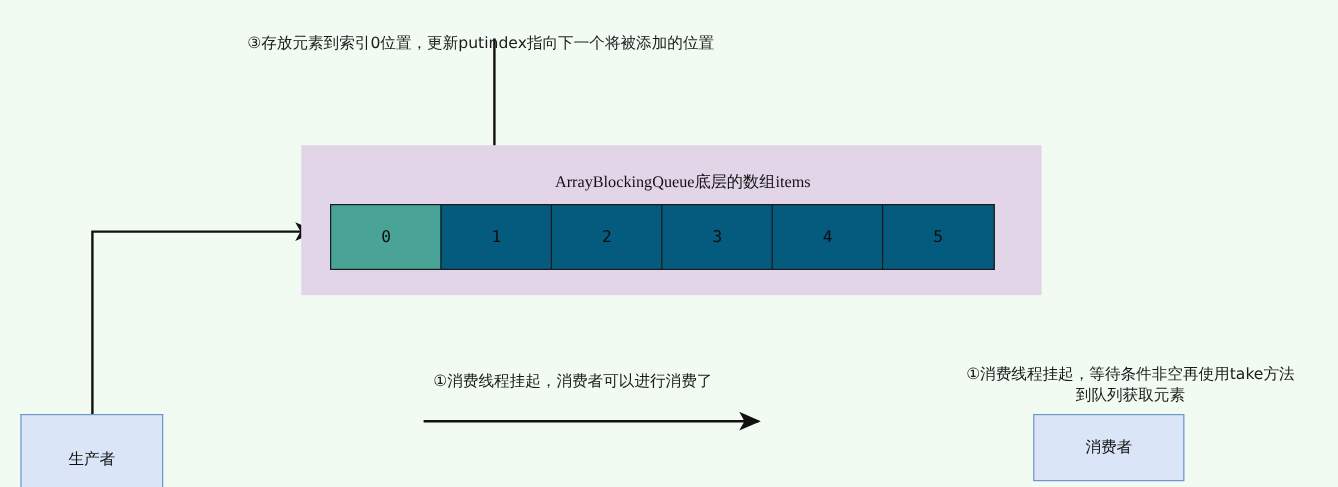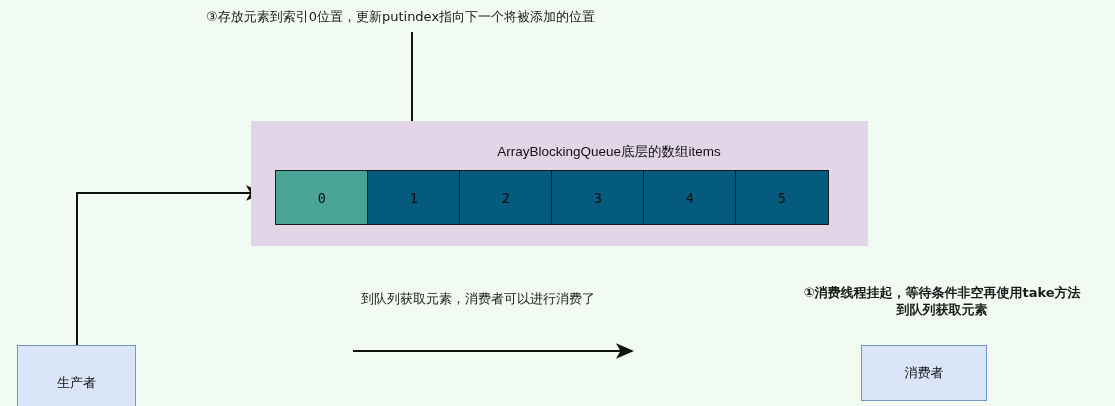--- a/index.html
+++ b/index.html
@@ -22,49 +22,48 @@
   }
   .abs { position: absolute; }
 
   
   .note {
     font-size: 13px;
     line-height: 17px;
     color: #1a1a1a;
     white-space: nowrap;
     letter-spacing: 0px;
+    margin-top: 20px;
   }
   .note-center { text-align: center; }
 
   #note-putindex { left: 206px; top: 8px; }
   #note-put      { left: 14px;  top: 162px; }
   #note-notify   { left: 361px; top: 290px; }
   #note-consumer-wait {
     left: 782px; top: 284px;
     width: 320px;
     white-space: normal;
-    font-weight: bold;
   }
 
   
   #queue-container {
     left: 251px; top: 121px;
     width: 617px; height: 125px;
     background: #e2d5e8;
   }
   #queue-title {
     position: absolute;
     left: 0; top: 22px;
     width: 636px;
     text-align: center;
-    font-family: Liberation Sans, sans-serif;
+    font-family: Liberation Serif, serif;
     font-size: 13.5px;
     color: #111111;
     letter-spacing: 0px;
-    padding-left: 40px;
   }
   #array-cells {
     position: absolute;
     left: 24px; top: 49px;
     display: flex;
   }
   .cell {
     width: 93.5px;
     height: 55px;
     border: 1.5px solid #1a1a1a;
@@ -155,21 +154,21 @@
       </div>
       <div class="cell empty">
         <span>4</span>
       </div>
       <div class="cell empty">
         <span>5</span>
       </div>
     </div>
   </div>
 
-  <div class="abs note" id="note-notify">到队列获取元素，消费者可以进行消费了</div>
+  <div class="abs note" id="note-notify">①消费线程挂起，消费者可以进行消费了</div>
 
   <div class="abs note note-center" id="note-consumer-wait">
     <div>①消费线程挂起，等待条件非空再使用take方法</div>
     <div>到队列获取元素</div>
   </div>
 
   <div class="abs actor-box" id="producer-box">
     <span>生产者</span>
   </div>
 

